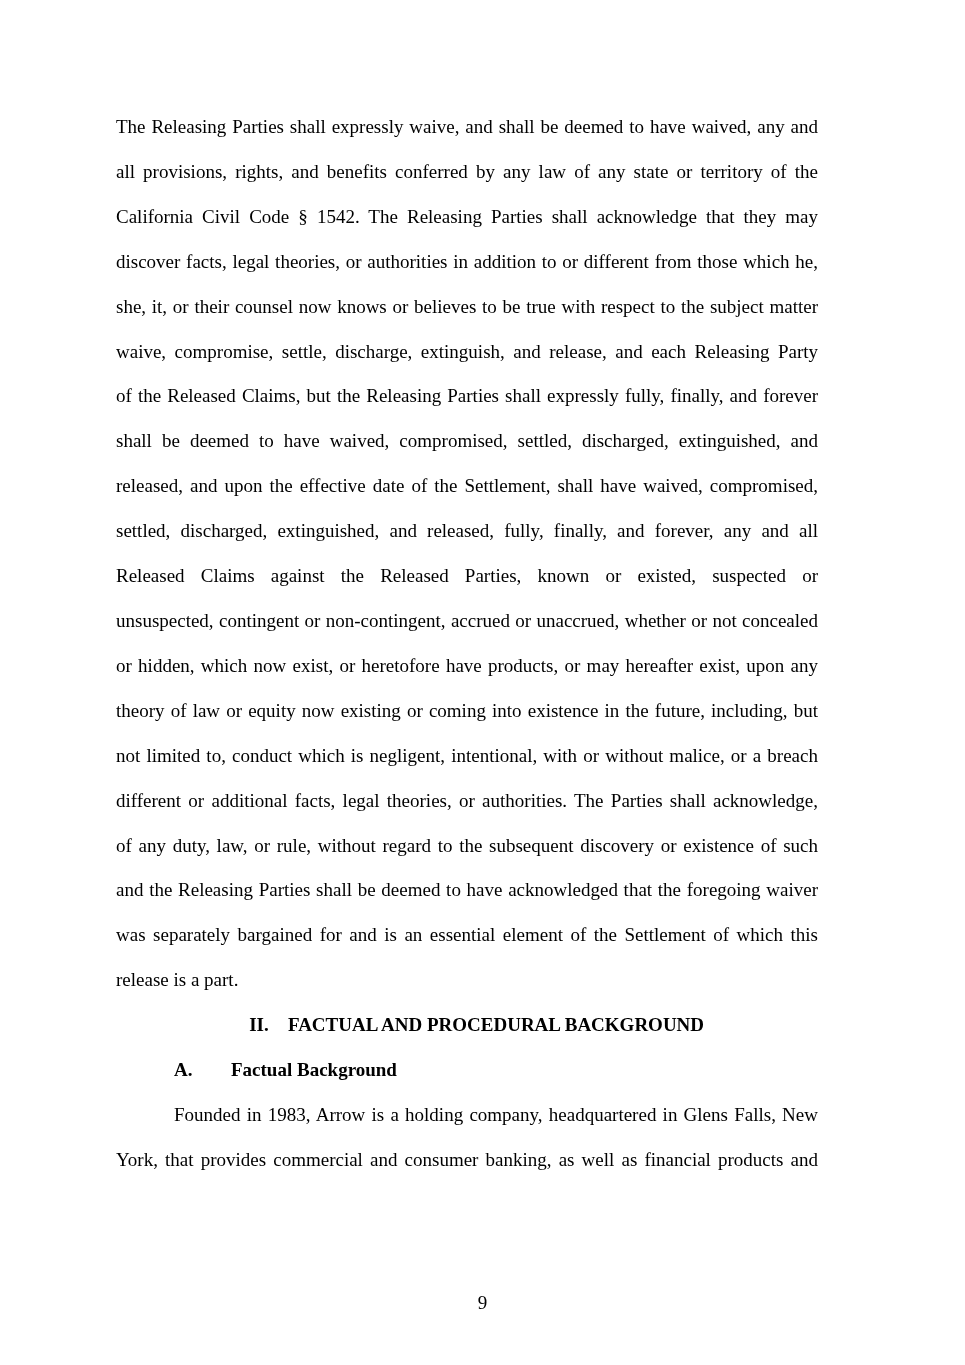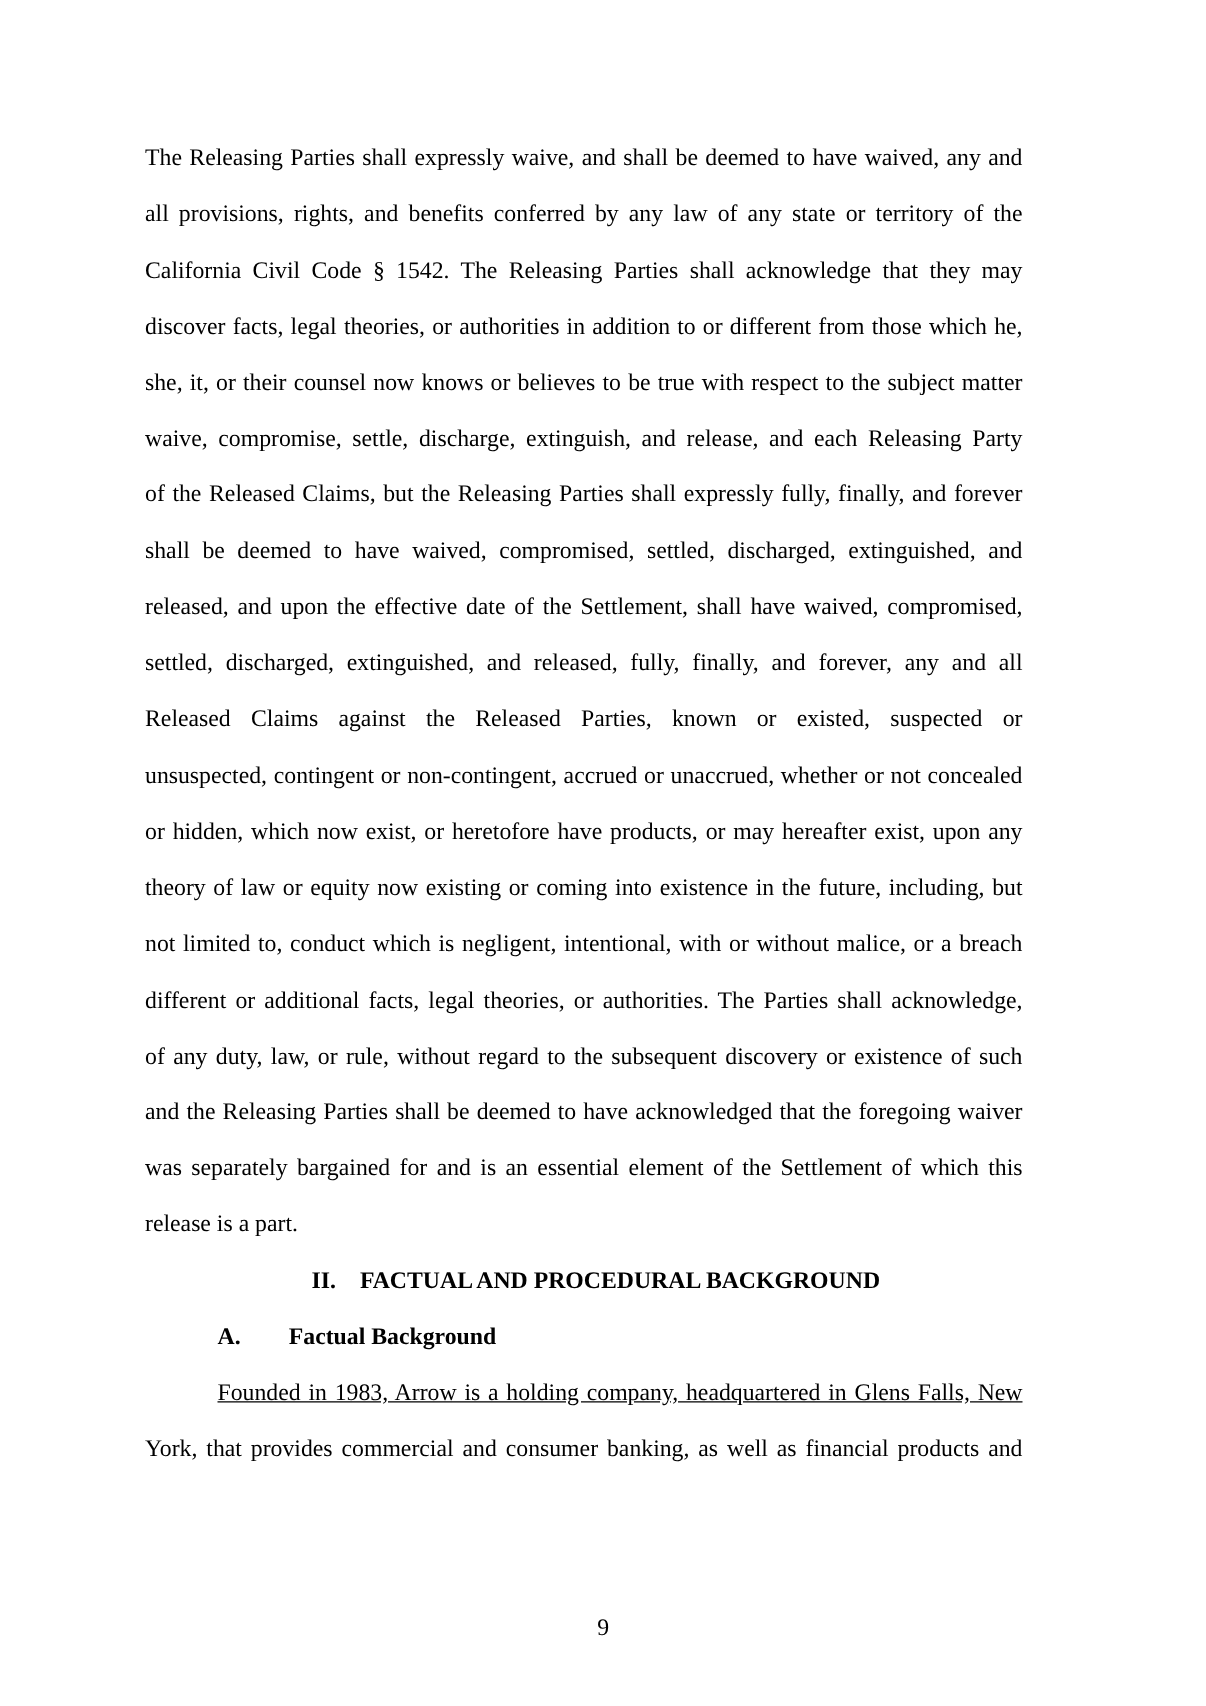--- a/index.html
+++ b/index.html
@@ -26,21 +26,20 @@
   }
   .line {
     text-align: justify;
     text-align-last: justify;
   }
   .line.last-left {
     text-align-last: left;
   }
   .line.first-indent {
     text-indent: 58px;
-    text-decoration: underline;
   }
   .heading {
     font-weight: bold;
     text-align: center;
   }
   .h-num {
     display: inline-block;
     width: 58px;
   }
   .subheading {

